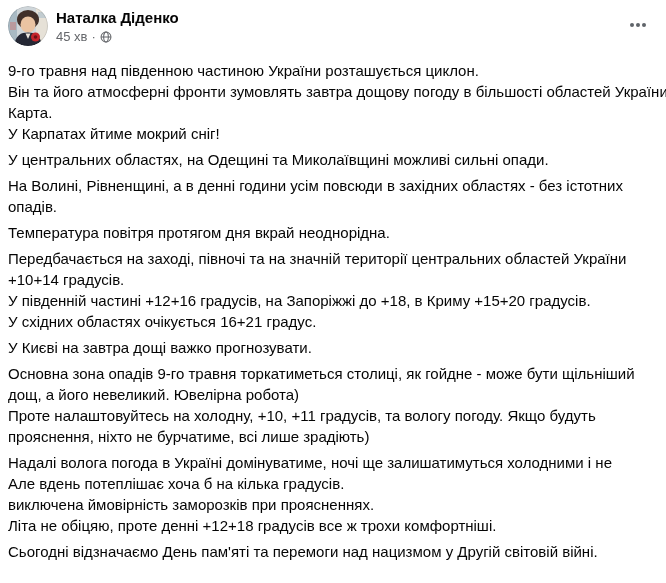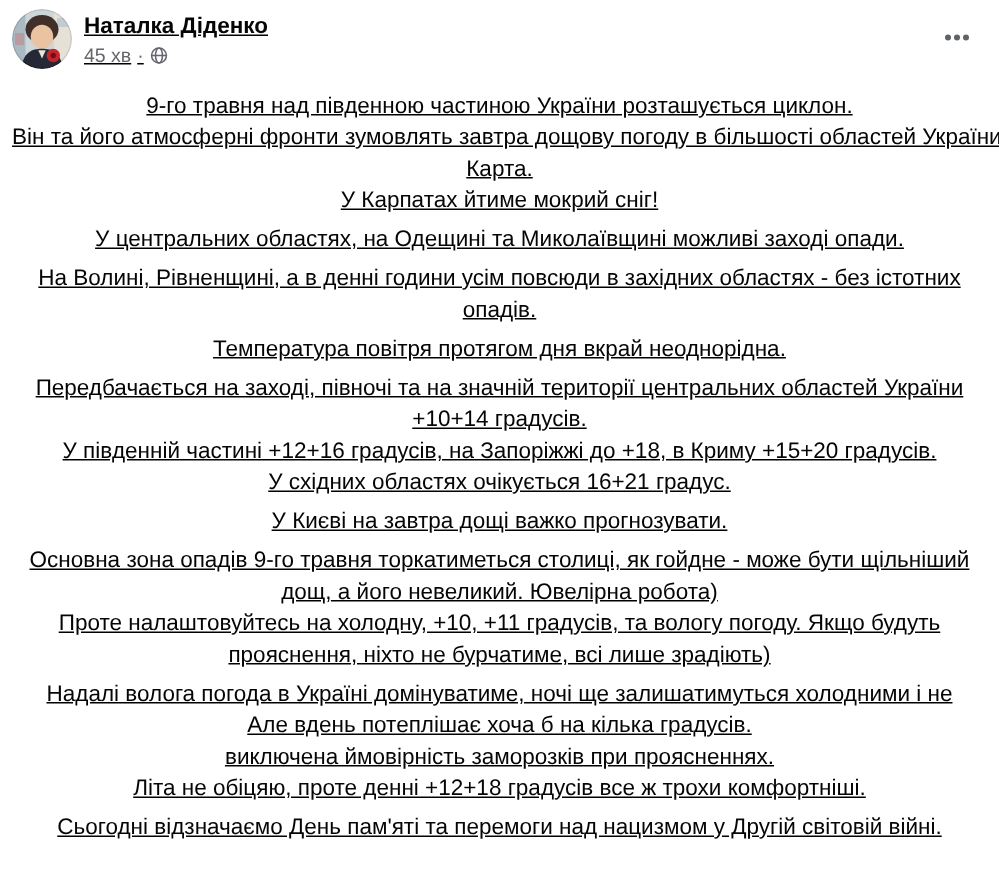--- a/index.html
+++ b/index.html
@@ -10,21 +10,20 @@
     background: #ffffff;
     overflow: hidden;
     font-family: "Liberation Sans", sans-serif;
     -webkit-font-smoothing: antialiased;
   }
   .post {
     position: relative;
     width: 666px;
     height: 583px;
     background: #ffffff;
-    text-decoration: underline;
   }
   .post-header {
     display: flex;
     align-items: flex-start;
     padding: 6px 56px 0 8px;
     position: relative;
   }
   .avatar {
     width: 40px;
     height: 40px;
@@ -66,21 +65,21 @@
     justify-content: center;
     border-radius: 50%;
     cursor: pointer;
   }
   .post-body {
     padding: 14px 8px 0 8px;
     font-size: 15px;
     color: #050505;
     overflow: hidden;
   }
-  .para { margin: 0 0 5px 0; text-align: center; }
+  .para { margin: 0 0 5px 0; }
   .para:last-child { margin-bottom: 0; }
   .line {
     line-height: 21px;
     white-space: nowrap;
   }
 </style>
 </head>
 <body>
 
 <div class="post">
@@ -144,21 +143,21 @@
   <div class="post-body">
 
     <div class="para">
       <div class="line">9-го травня над південною частиною України розташується циклон.</div>
       <div class="line">Він та його атмосферні фронти зумовлять завтра дощову погоду в більшості областей України.</div>
       <div class="line">Карта.</div>
       <div class="line">У Карпатах йтиме мокрий сніг!</div>
     </div>
 
     <div class="para">
-      <div class="line">У центральних областях, на Одещині та Миколаївщині можливі заході опади.</div>
+      <div class="line">У центральних областях, на Одещині та Миколаївщині можливі сильні опади.</div>
     </div>
 
     <div class="para">
       <div class="line">На Волині, Рівненщині, а в денні години усім повсюди в західних областях - без істотних</div>
       <div class="line">опадів.</div>
     </div>
 
     <div class="para">
       <div class="line">Температура повітря протягом дня вкрай неоднорідна.</div>
     </div>

